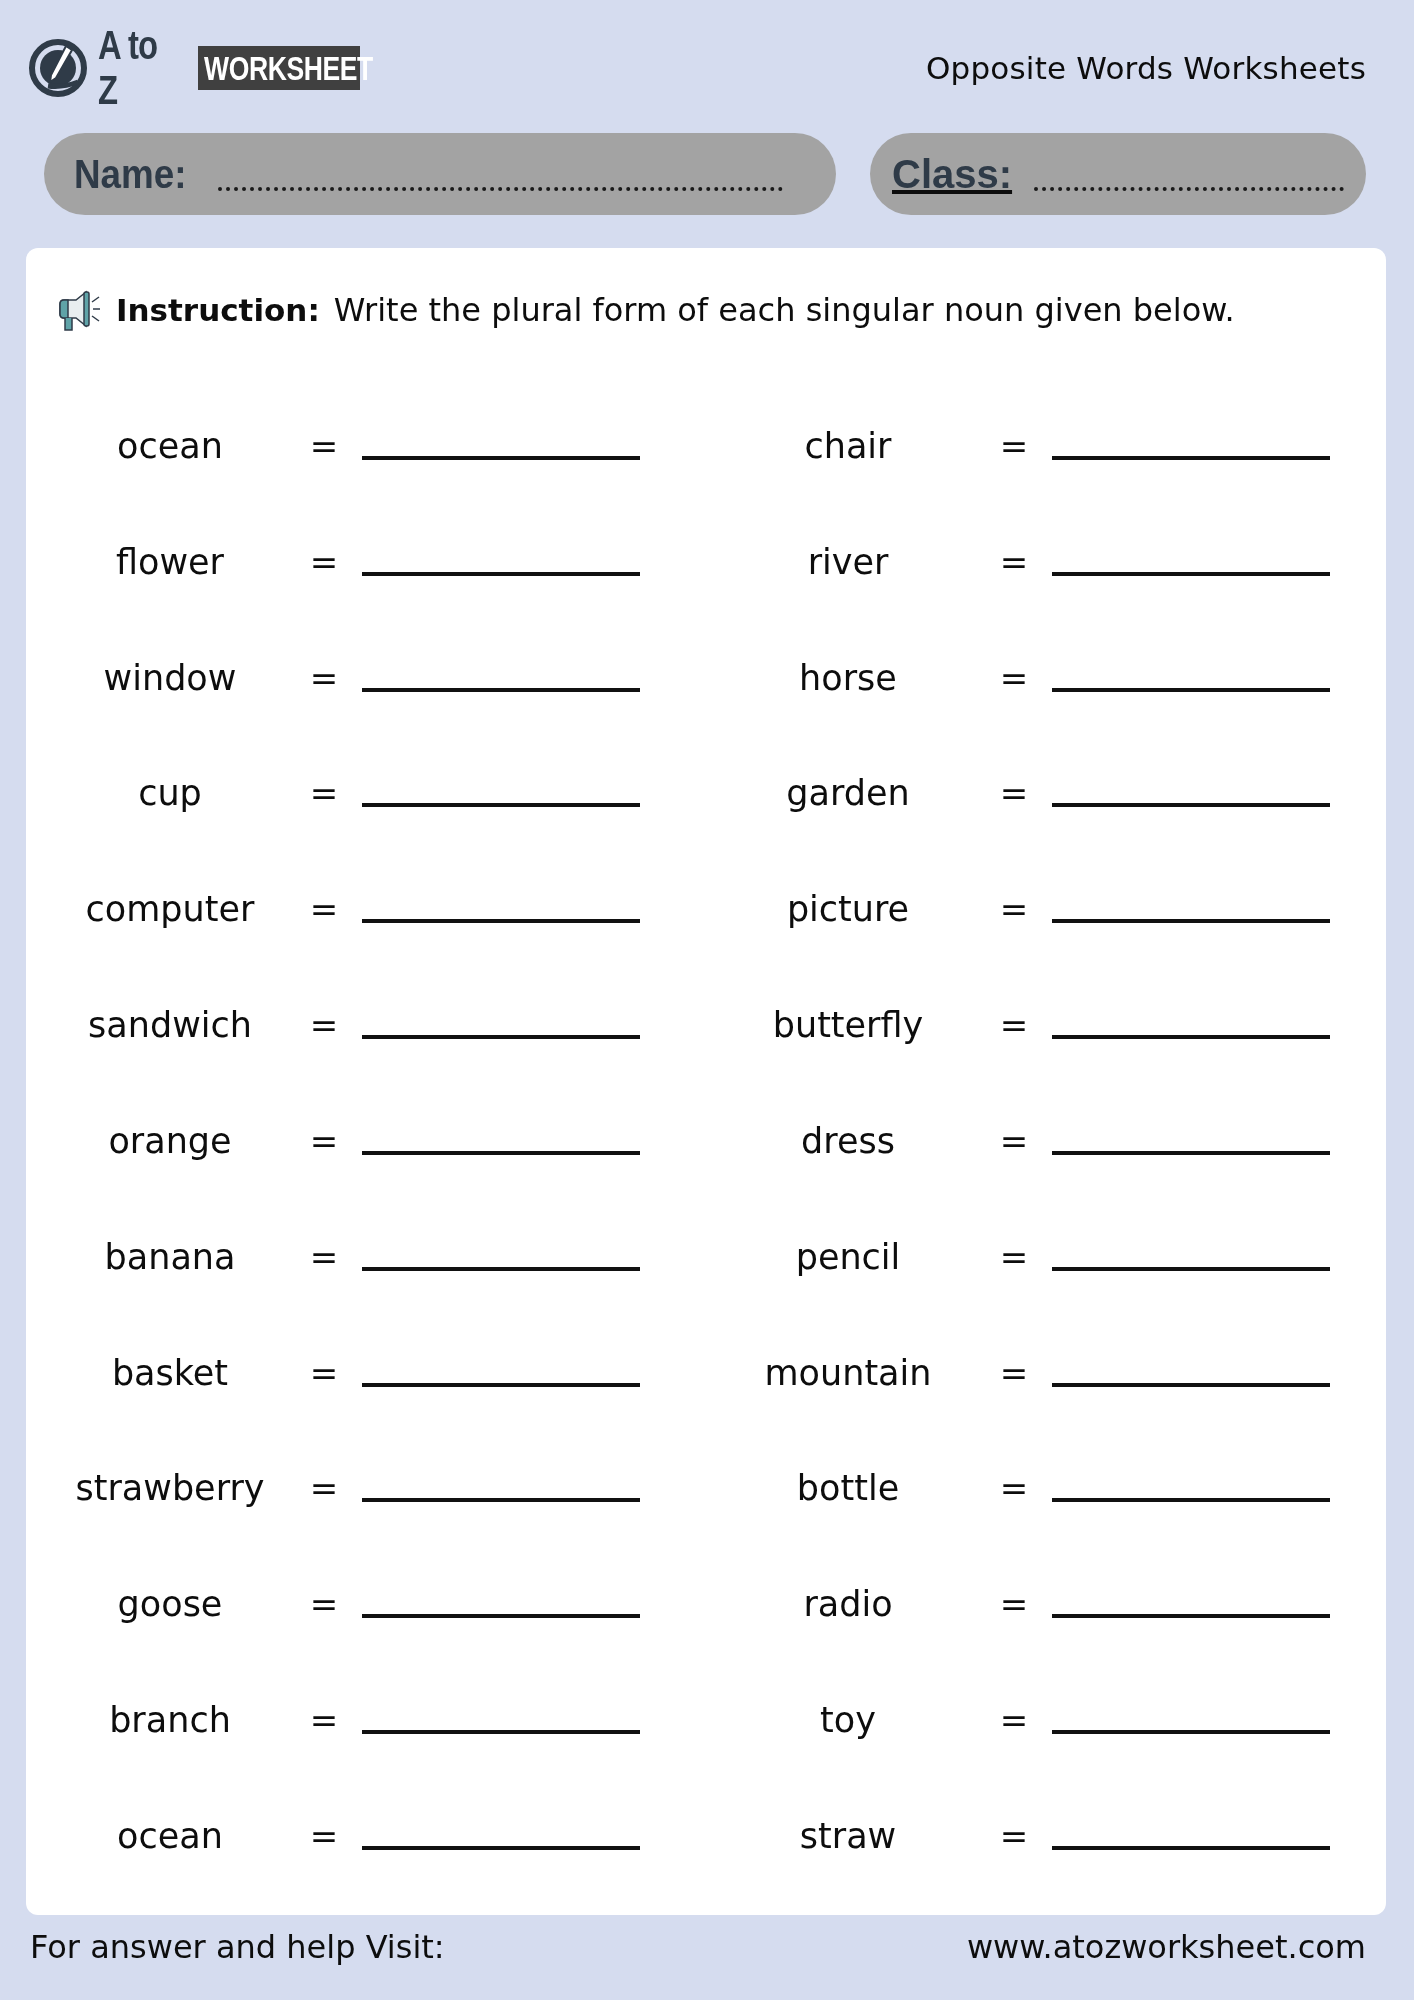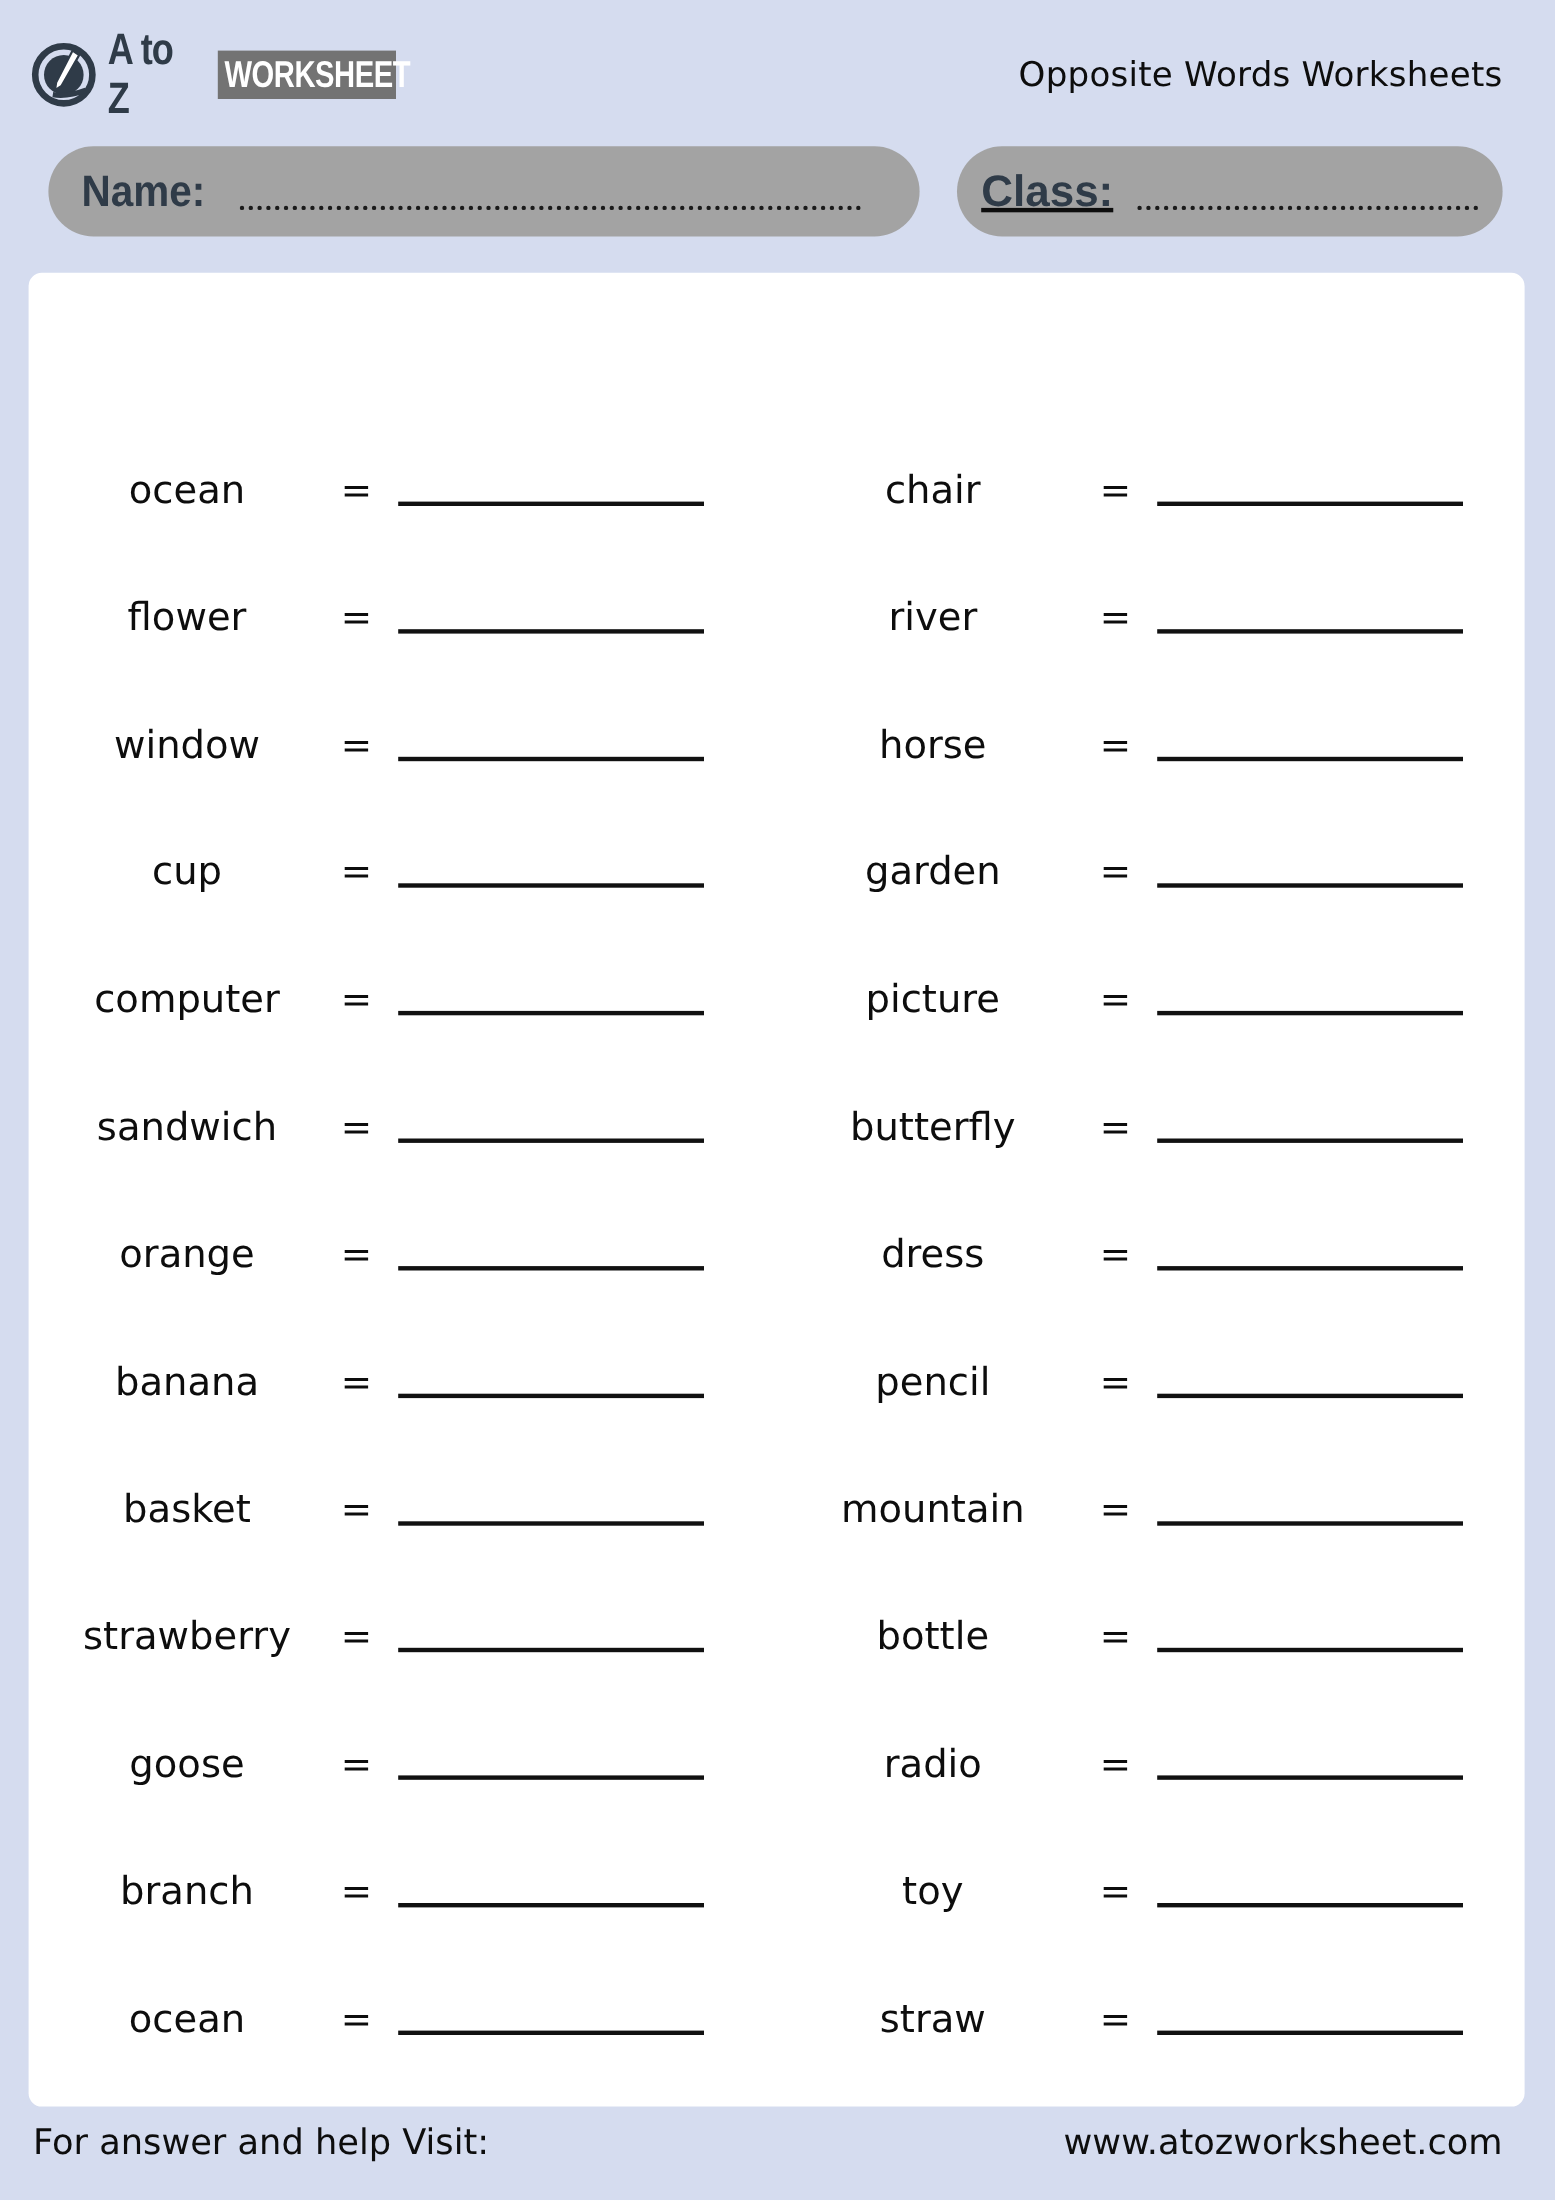--- a/index.html
+++ b/index.html
@@ -17,21 +17,21 @@
   }
   .logo-mark { width: 60px; height: 60px; }
   .logo-atoz {
     font-family: "Liberation Sans", sans-serif;
     font-weight: bold; font-size: 40px; color: #2f3b48;
     margin-left: 10px; letter-spacing: -1px;
     transform: scaleX(0.82); transform-origin: left center;
     display: inline-block; width: 100px;
   }
   .logo-badge {
-    background: #737373; color: #ffffff;
+    background: #404040; color: #ffffff;
     font-family: "Liberation Sans", sans-serif; font-weight: bold;
     font-size: 34px; padding: 2px 6px; height: 40px; line-height: 40px;
     display: inline-block; letter-spacing: -0.5px;
   }
   .logo-badge span { display: inline-block; transform: scaleX(0.78); transform-origin: left center; width: 150px; }
   .page-title {
     position: absolute; right: 48px; top: 50px;
     font-size: 31px; font-weight: 500; color: #0d0d0d;
     font-family: "DejaVu Sans", sans-serif;
     letter-spacing: 0.2px;
@@ -121,20 +121,33 @@
 <div class="pill pill-name">
   <span class="pill-label">Name:</span>
   <span class="dots"></span>
 </div>
 <div class="pill pill-class">
   <span class="pill-label">Class:</span>
   <span class="dots"></span>
 </div>
 
 <div class="card">
+  <div class="instruction">
+    <svg class="megaphone" viewBox="0 0 48 48">
+      <path d="M6 18 Q6 14 10 14 L22 14 L32 6 L32 40 L22 32 L10 32 Q6 32 6 28 Z" fill="#e8eef0" stroke="#2f3b48" stroke-width="1.5"></path>
+      <path d="M6 18 Q6 14 10 14 L14 14 L14 32 L10 32 Q6 32 6 28 Z" fill="#5fa3a8" stroke="#2f3b48" stroke-width="1.5"></path>
+      <rect x="30" y="6" width="5" height="34" rx="2" fill="#5fa3a8" stroke="#2f3b48" stroke-width="1.5"></rect>
+      <path d="M11 32 L11 44 L18 44 L18 32" fill="#5fa3a8" stroke="#2f3b48" stroke-width="1.5"></path>
+      <line x1="38" y1="16" x2="45" y2="11" stroke="#2f3b48" stroke-width="1.5"></line>
+      <line x1="39" y1="23" x2="46" y2="23" stroke="#2f3b48" stroke-width="1.5"></line>
+      <line x1="38" y1="30" x2="45" y2="35" stroke="#2f3b48" stroke-width="1.5"></line>
+    </svg>
+    <span class="label">Instruction:</span>
+    <span>Write the plural form of each singular noun given below.</span>
+  </div>
 
   <div class="rows">
     <div class="row" style="top:168px">
       <div class="item item-left">
         <span class="word">ocean</span>
         <span class="eq">=</span>
         <span class="blank"></span>
       </div>
       <div class="item item-right">
         <span class="word">chair</span>

